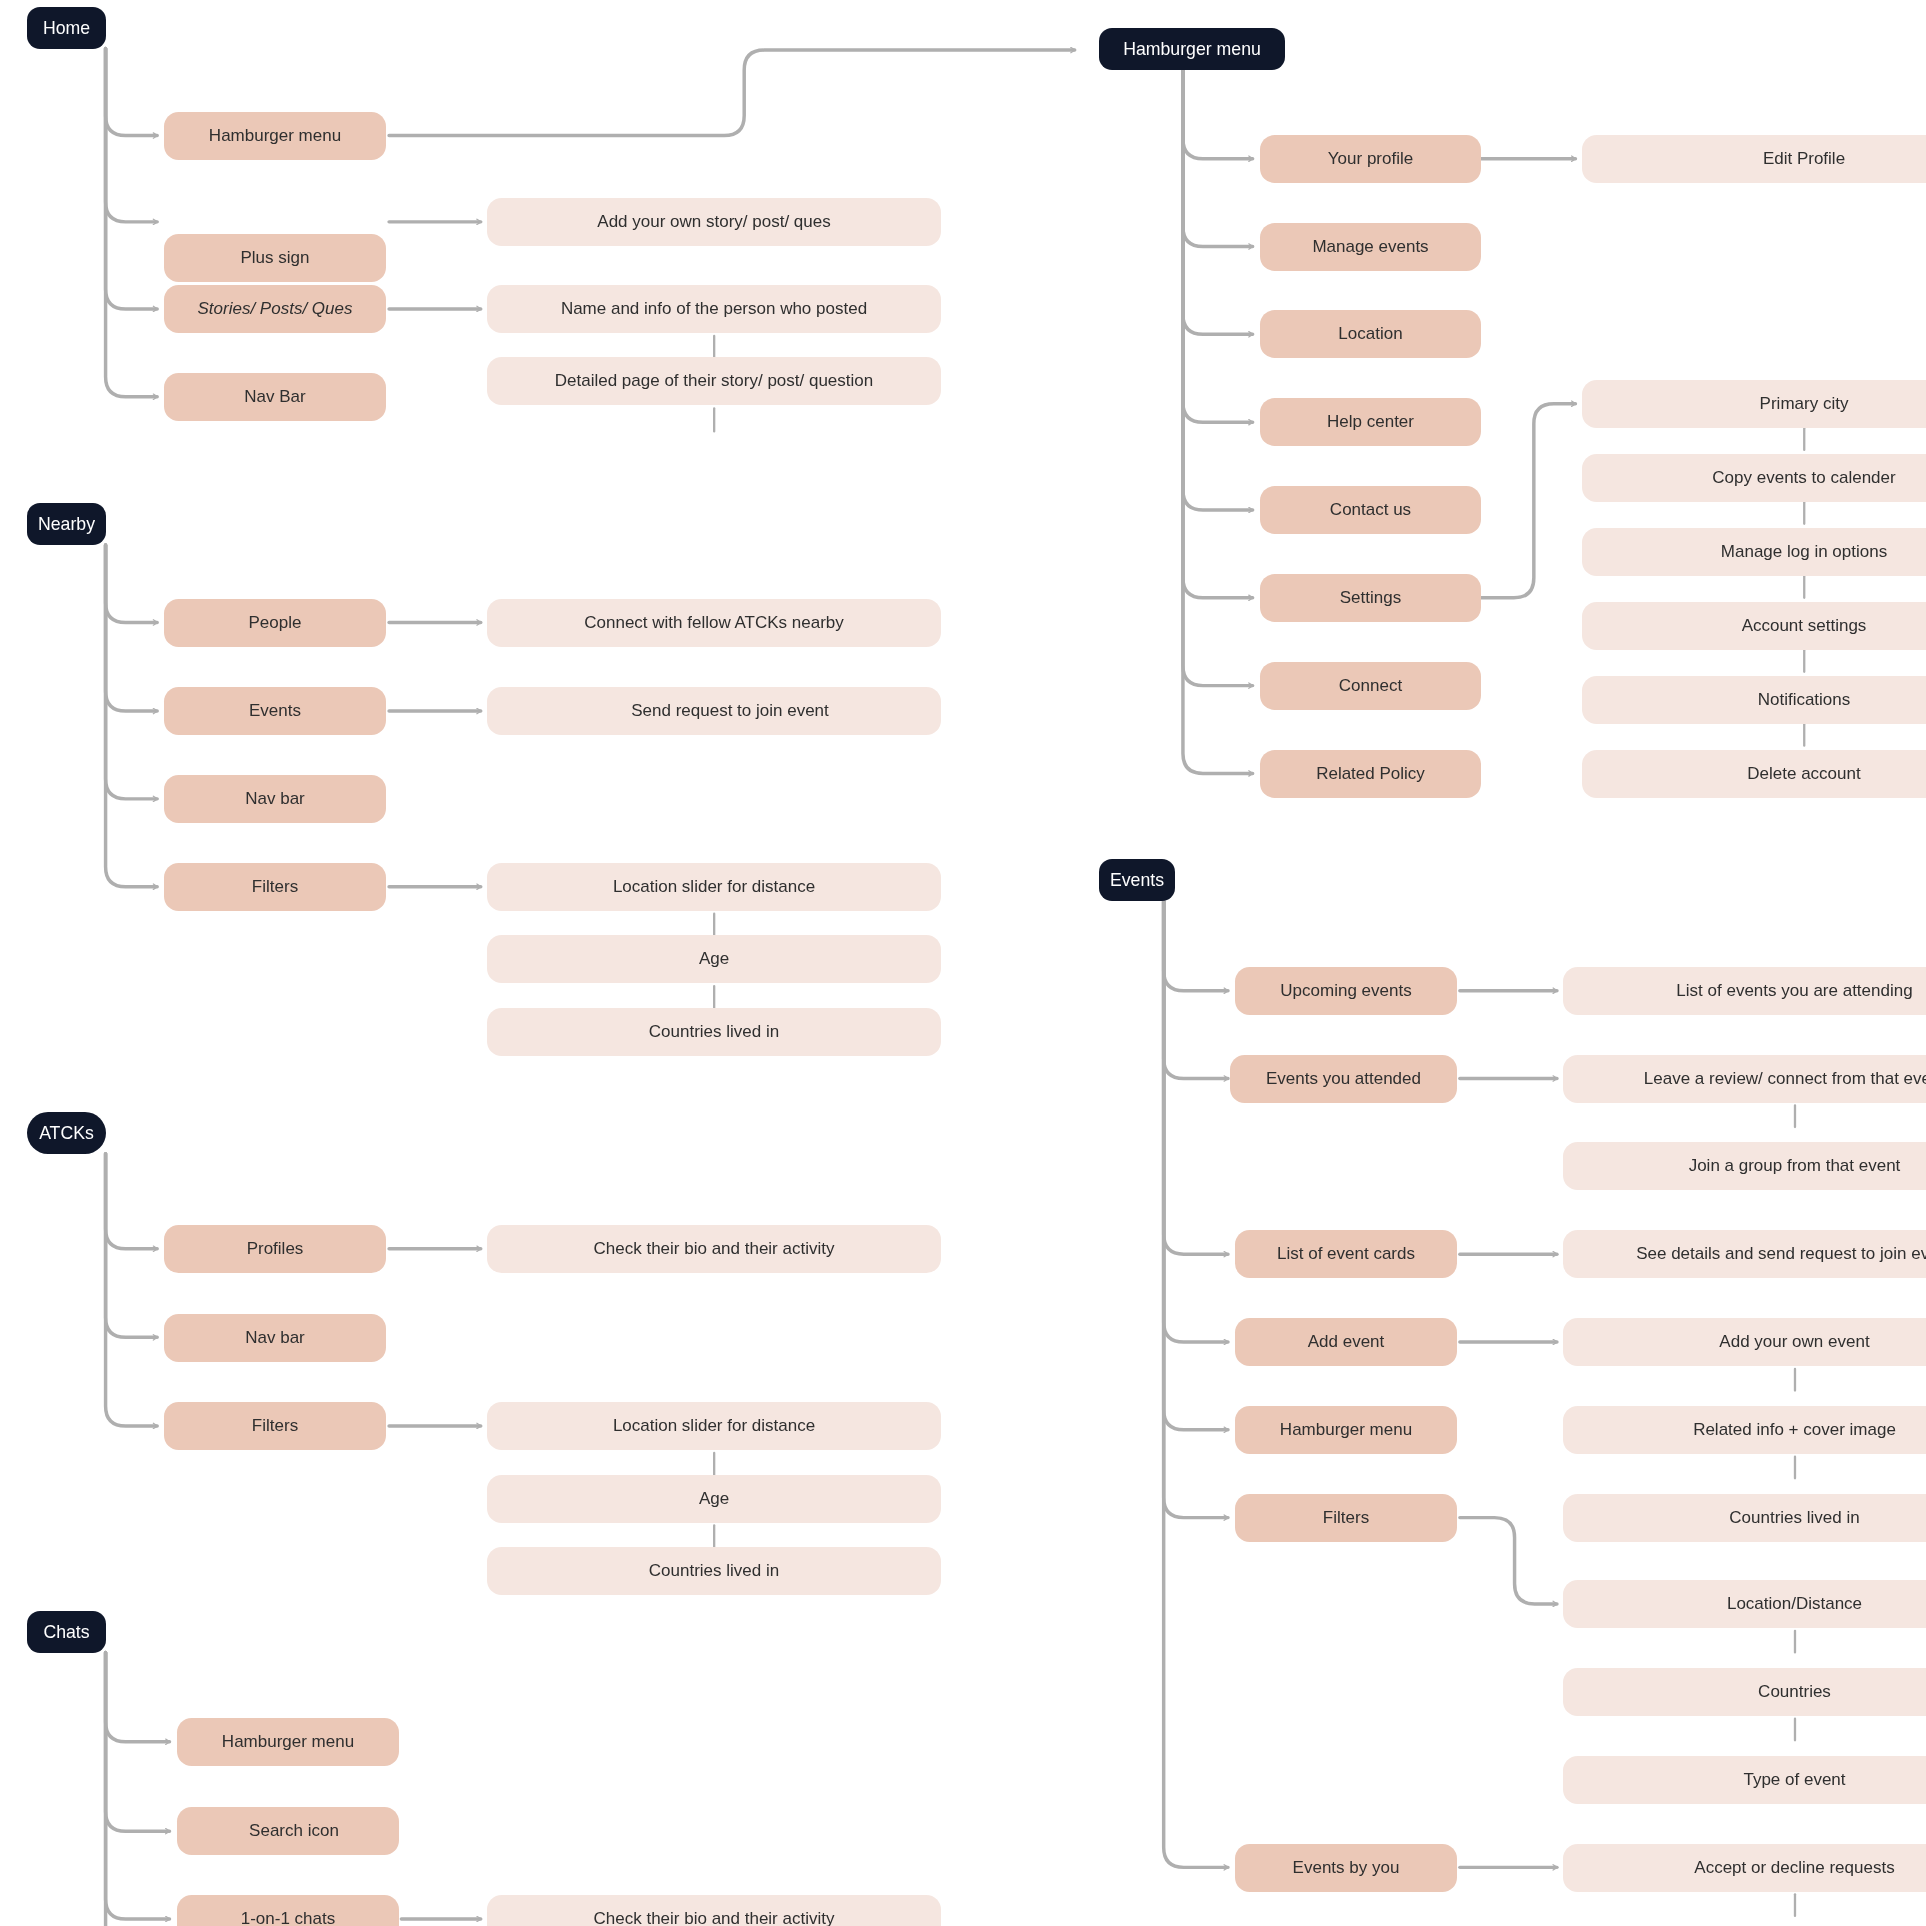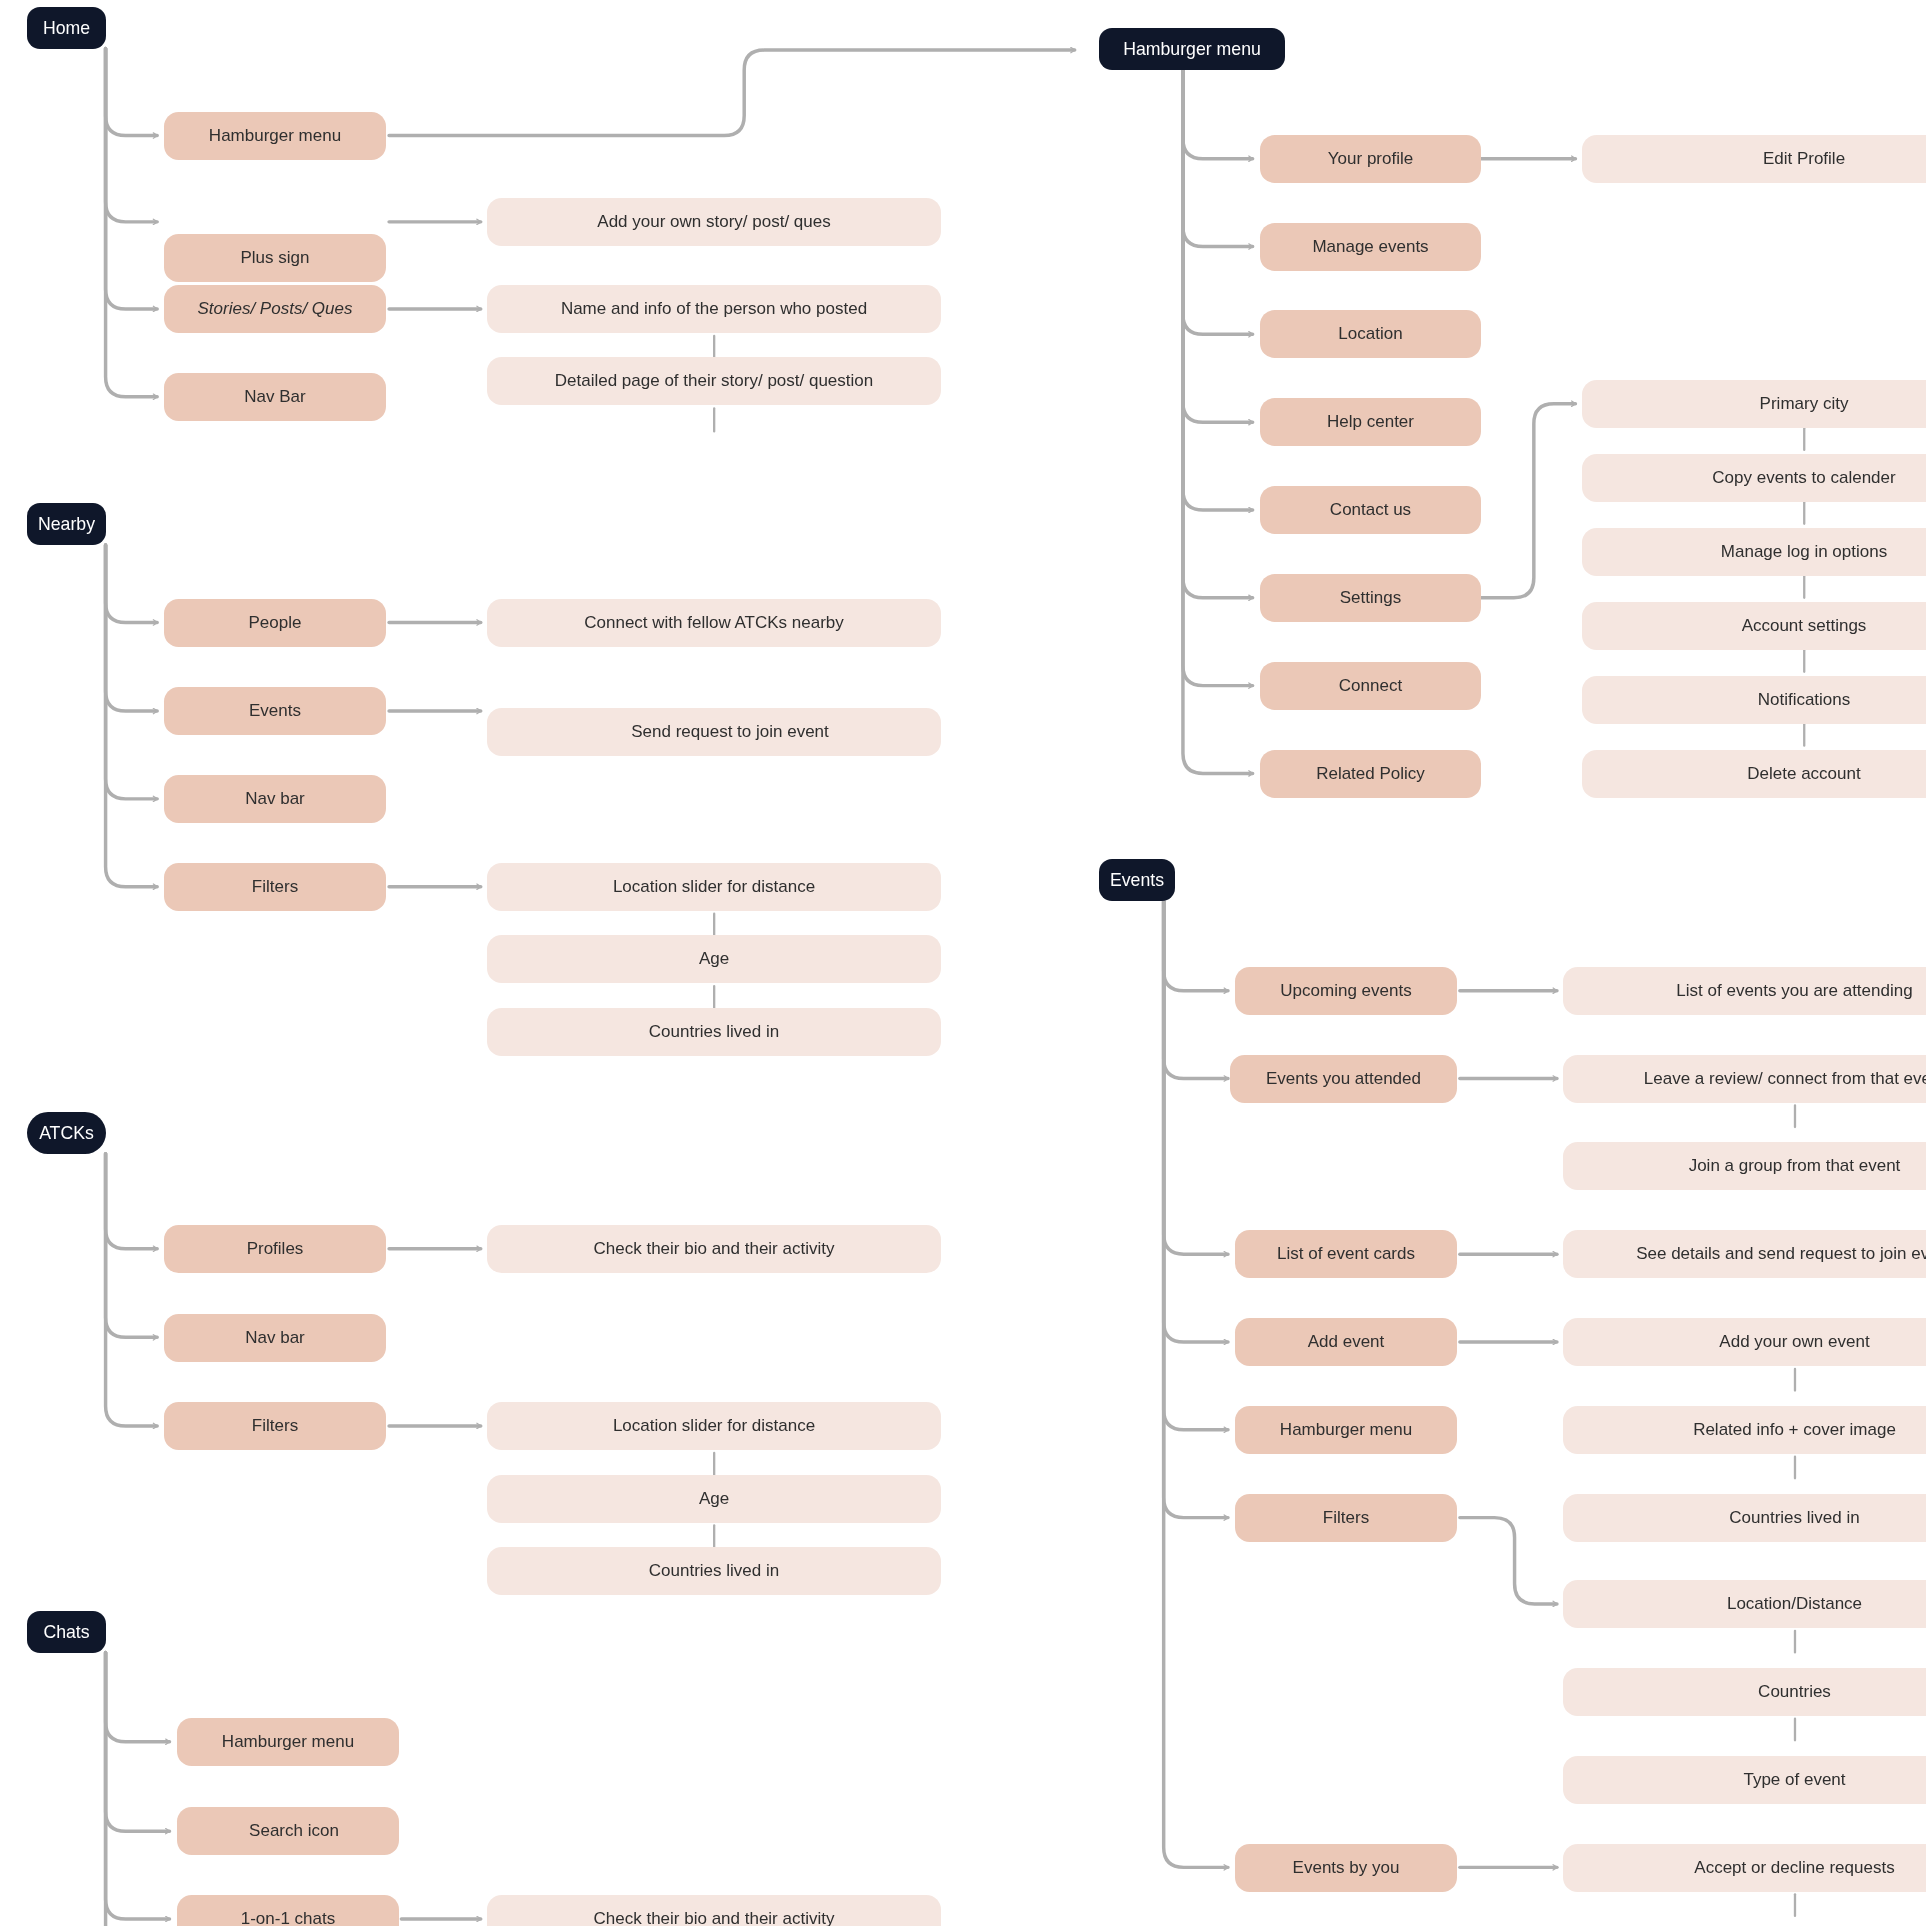--- a/index.html
+++ b/index.html
@@ -178,21 +178,21 @@
   <div class="node l2" style="left:164px;top:775px;width:222px;">
     <span>Nav bar</span>
   </div>
   <div class="node l2" style="left:164px;top:863px;width:222px;">
     <span>Filters</span>
   </div>
 
   <div class="node l3" style="left:487px;top:599px;width:454px;">
     <span>Connect with fellow ATCKs nearby</span>
   </div>
-  <div class="node l3" style="left:487px;top:708px;width:454px;padding-left:32px;">
+  <div class="node l3" style="left:487px;top:687px;width:454px;padding-left:32px;">
     <span>Send request to join event</span>
   </div>
   <div class="node l3" style="left:487px;top:863px;width:454px;">
     <span>Location slider for distance</span>
   </div>
   <div class="node l3" style="left:487px;top:935px;width:454px;">
     <span>Age</span>
   </div>
   <div class="node l3" style="left:487px;top:1008px;width:454px;">
     <span>Countries lived in</span>

